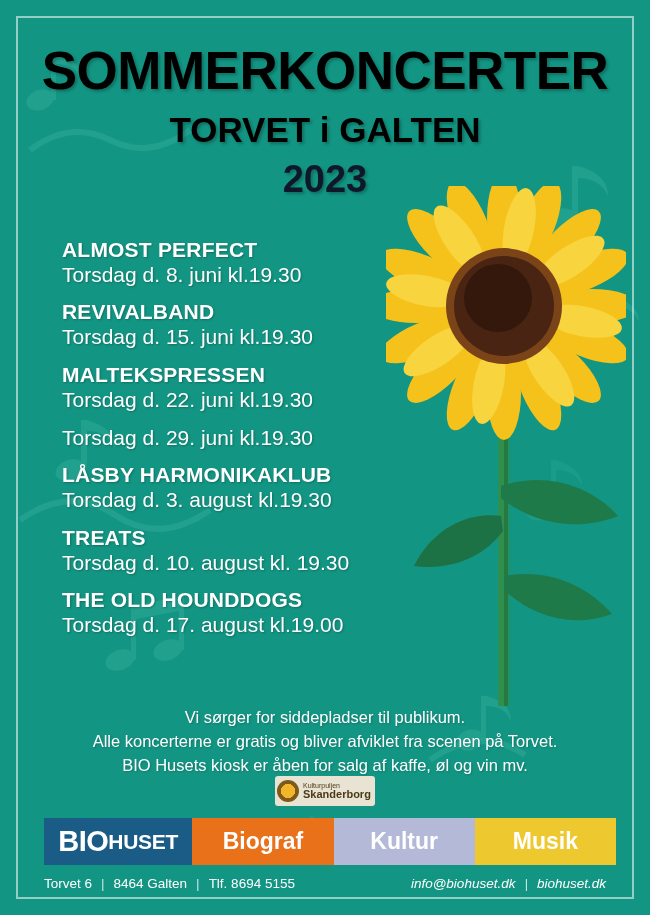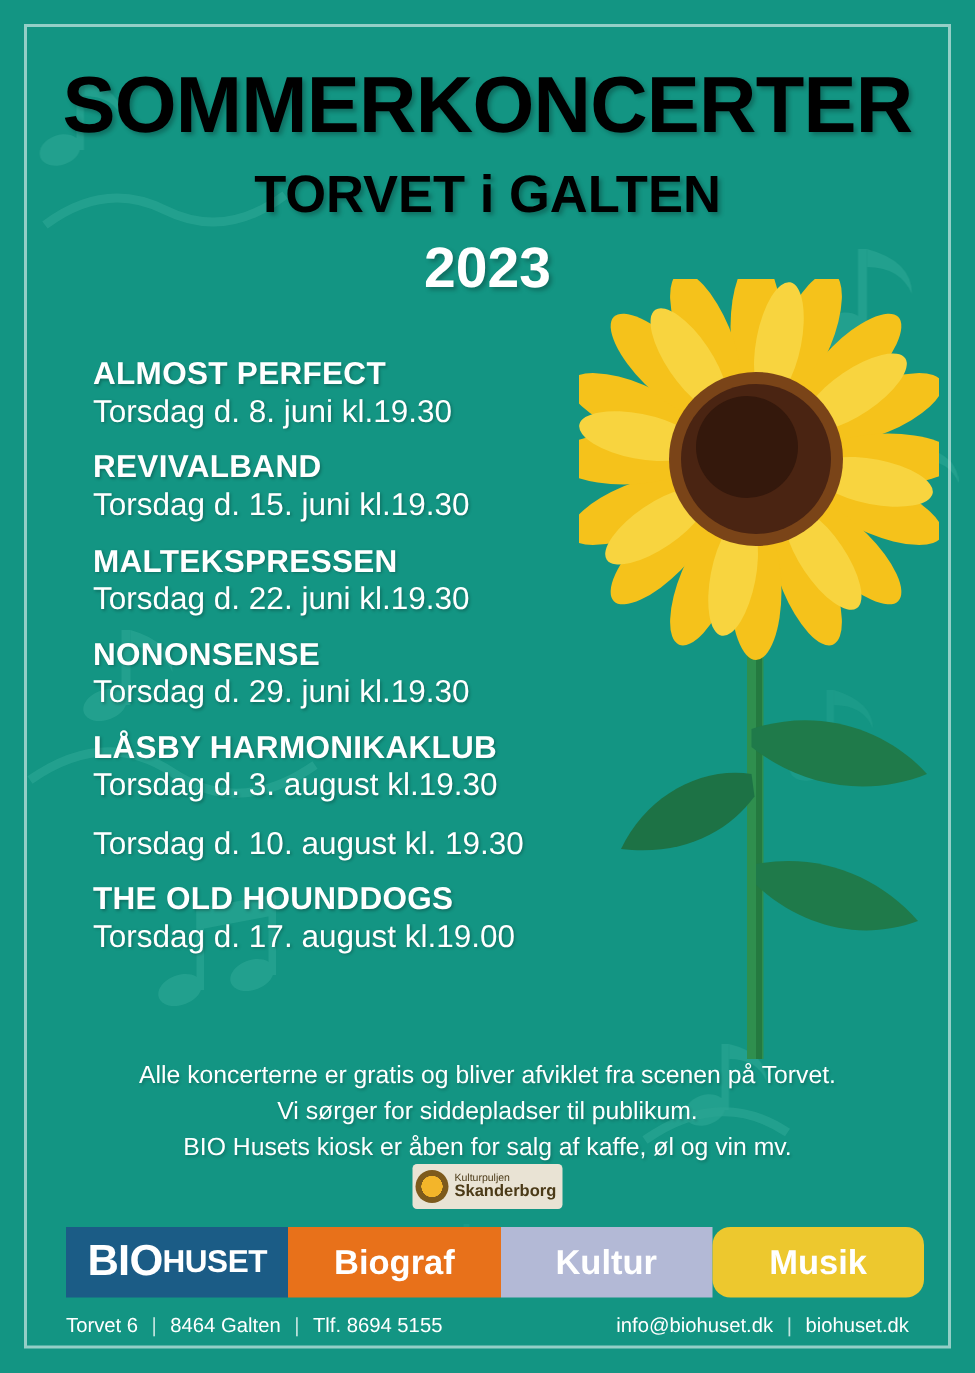--- a/index.html
+++ b/index.html
@@ -66,21 +66,21 @@
     font-weight: bold;
     line-height: 1;
     text-shadow: 2px 2px 3px rgba(0,0,0,0.25);
   }
   .year {
     position: absolute;
     top: 160px;
     left: 0;
     width: 650px;
     text-align: center;
-    color: #ffffff;
+    color: #0f172a;
     font-size: 38px;
     font-weight: bold;
     line-height: 1;
     text-shadow: 2px 2px 3px rgba(0,0,0,0.25);
   }
   .concerts {
     position: absolute;
     top: 238px;
     left: 62px;
     width: 400px;
@@ -159,34 +159,34 @@
     color: #ffffff;
   }
   .bar .logo {
     background: #1b5c86;
     flex: 1.05 1 0;
   }
   .bar .logo .bio { font-size: 29px; font-weight: bold; letter-spacing: -0.5px; }
   .bar .logo .huset { font-size: 21px; font-weight: bold; letter-spacing: -0.3px; }
   .bar .biograf { background: #e8711a; }
   .bar .kultur { background: #b3b9d6; }
-  .bar .musik { background: #edc82e; border-radius: 12px; }
+  .bar .musik { background: #edc82e; }
 
   .contact {
     position: absolute;
     top: 876px;
     left: 44px;
     width: 562px;
     display: flex;
     align-items: center;
     color: #ffffff;
     font-size: 13.5px;
   }
   .contact .left { display: flex; align-items: center; }
-  .contact .right { margin-left: auto; display: flex; align-items: center; }
+  .contact .right { margin-left: auto; display: flex; align-items: center; font-style: italic; }
   .contact .sep {
     display: inline-block;
     margin: 0 9px;
     color: rgba(255,255,255,0.75);
   }
   
   .sunflower { position: absolute; z-index: 3; left: 386px; top: 186px; }
 </style>
 </head>
 <body>
@@ -359,39 +359,39 @@
       </div>
       <div class="concert">
         <div class="band">REVIVALBAND</div>
         <div class="when">Torsdag d. 15. juni kl.19.30</div>
       </div>
       <div class="concert">
         <div class="band">MALTEKSPRESSEN</div>
         <div class="when">Torsdag d. 22. juni kl.19.30</div>
       </div>
       <div class="concert">
-        <div class="band">NONONSENSE</div>
         <div class="when">Torsdag d. 29. juni kl.19.30</div>
       </div>
       <div class="concert">
         <div class="band">LÅSBY HARMONIKAKLUB</div>
         <div class="when">Torsdag d. 3. august kl.19.30</div>
       </div>
       <div class="concert">
+        <div class="band">TREATS</div>
         <div class="when">Torsdag d. 10. august kl. 19.30</div>
       </div>
       <div class="concert">
         <div class="band">THE OLD HOUNDDOGS</div>
         <div class="when">Torsdag d. 17. august kl.19.00</div>
       </div>
     </div>
 
     <div class="footer-note">
+      <div>Vi sørger for siddepladser til publikum.</div>
       <div>Alle koncerterne er gratis og bliver afviklet fra scenen på Torvet.</div>
-      <div>Vi sørger for siddepladser til publikum.</div>
       <div>BIO Husets kiosk er åben for salg af kaffe, øl og vin mv.</div>
     </div>
 
     <div class="sponsor">
       <div class="sun"></div>
       <div class="stext">
         <div class="s1">Kulturpuljen</div>
         <div class="s2">Skanderborg</div>
       </div>
     </div>

